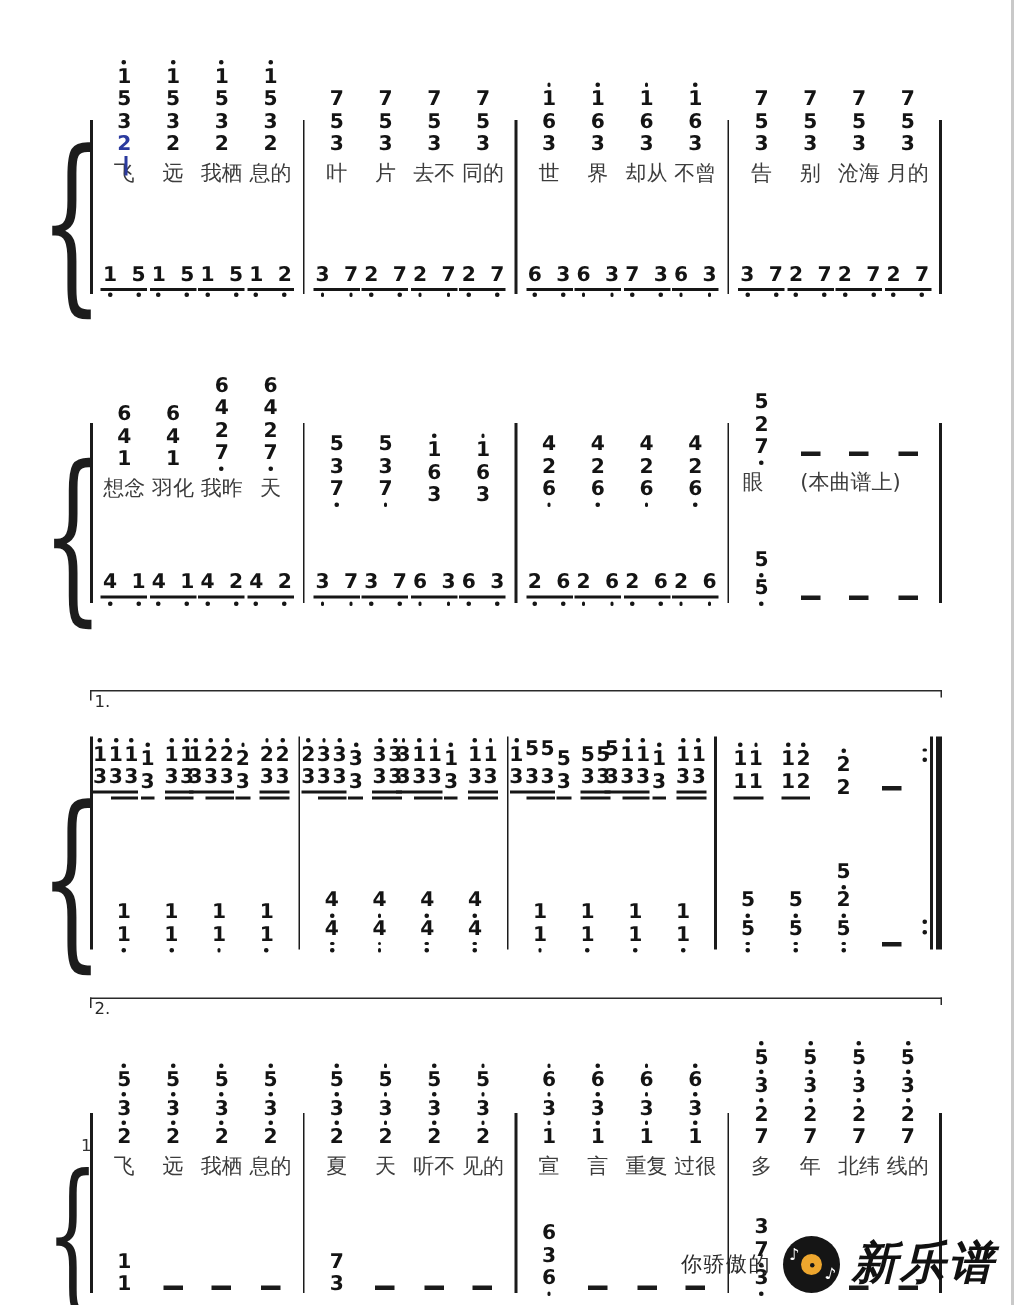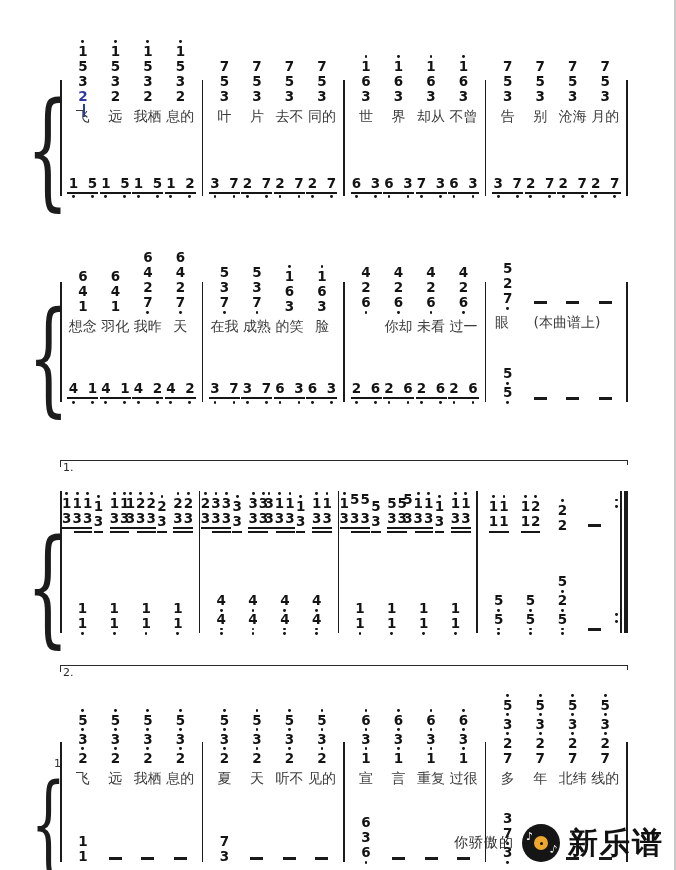--- a/index.html
+++ b/index.html
@@ -94,21 +94,21 @@
   .footer{position:absolute;right:10px;bottom:8px;display:flex;align-items:center;gap:8px;}
   .foot-pre{font-size:14px;color:#2b2b2b;letter-spacing:1px;}
   .vinyl{position:relative;width:38px;height:38px;border-radius:50%;background:#151515;flex:0 0 auto;}
   .vinyl .center{position:absolute;left:50%;top:50%;width:14px;height:14px;margin:-7px 0 0 -7px;
                  border-radius:50%;background:#eda62e;}
   .vinyl .hole{position:absolute;left:50%;top:50%;width:3px;height:3px;margin:-1.5px 0 0 -1.5px;
                border-radius:50%;background:#151515;}
   .vinyl .n1,.vinyl .n2{position:absolute;color:#ffffff;font-size:11px;line-height:11px;}
   .vinyl .n1{left:4px;top:7px;}
   .vinyl .n2{right:3px;bottom:7px;transform:rotate(14deg);}
-  .brand{font-size:30px;font-weight:900;color:#111;letter-spacing:2px;line-height:34px;}
+  .brand{font-size:30px;font-weight:900;color:#111;letter-spacing:2px;line-height:34px;font-style:italic;}
 </style>
 </head>
 <body>
 
 <div class="page">
   <div class="score" id="score">
       <div class="sys s1">
         <div class="sysrow">
           <div class="brace-col">
             <span class="brace">{</span>
@@ -1072,26 +1072,20 @@
                     </span>
                     <span class="note">
                       <span class="num">6</span>
                     </span>
                     <span class="note">
                       <span class="num">3</span>
                     </span>
                   </span>
                 </div>
               </div>
-              <div class="lyrics-row">
-                <div class="lcell">在我</div>
-                <div class="lcell">成熟</div>
-                <div class="lcell">的笑</div>
-                <div class="lcell">脸</div>
-              </div>
               <div class="sgap"></div>
               <div class="bass-row">
                 <div class="bcell">
                   <span class="pair">
                     <span class="prow">
                       <span class="note">
                         <span class="num" style="width: 10px;">3</span>
                       </span>
                       <span class="note">
                         <span class="num" style="width: 10px;">7</span>
@@ -1253,26 +1247,20 @@
                     <span class="note">
                       <span class="num">6</span>
                       <span class="dots-b">
                         <span style="display: flex; flex-direction: column; align-items: center; gap: 1.5px;">
                           <span class="d"></span>
                         </span>
                       </span>
                     </span>
                   </span>
                 </div>
-              </div>
-              <div class="lyrics-row">
-                <div class="lcell"></div>
-                <div class="lcell">你却</div>
-                <div class="lcell">未看</div>
-                <div class="lcell">过一</div>
               </div>
               <div class="sgap"></div>
               <div class="bass-row">
                 <div class="bcell">
                   <span class="pair">
                     <span class="prow">
                       <span class="note">
                         <span class="num" style="width: 10px;">2</span>
                       </span>
                       <span class="note">

